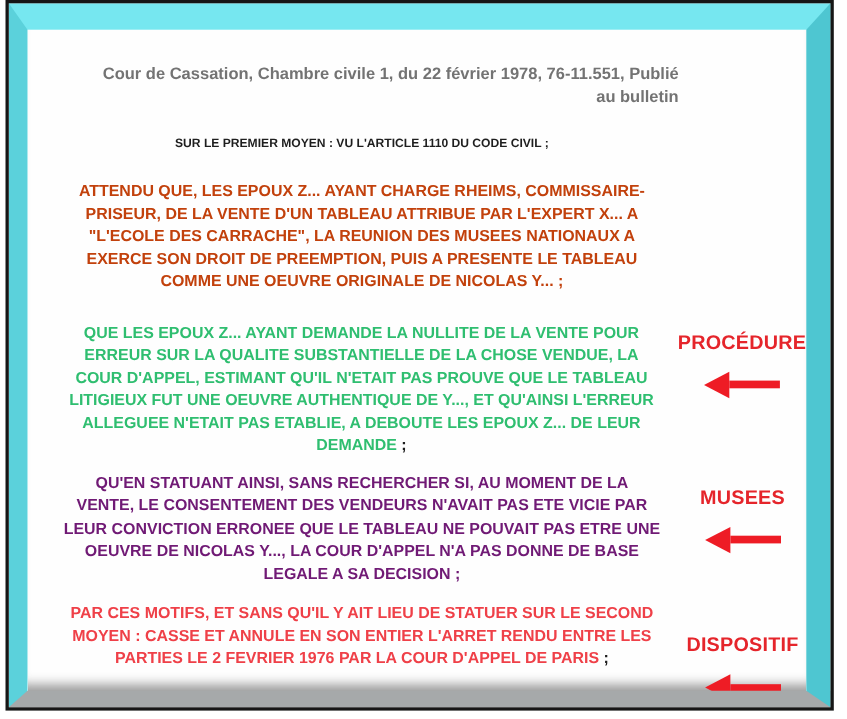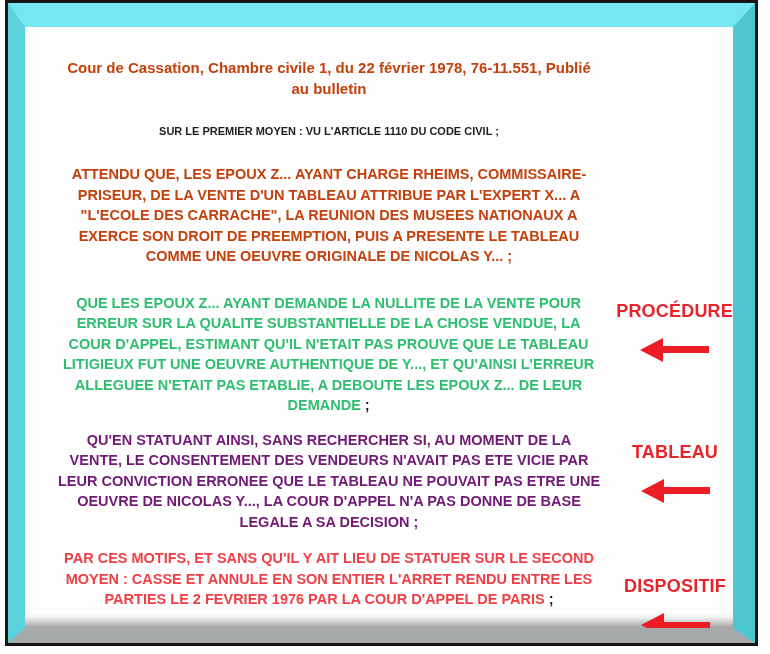--- a/index.html
+++ b/index.html
@@ -30,25 +30,25 @@
     position: relative;
     width: 100%;
     height: 100%;
     overflow: hidden;
   }
   .title {
     margin: 30px 0 0 0;
     width: 592px;
     padding-left: 16px;
     box-sizing: border-box;
-    text-align: center;
+    text-align: right;
     font-size: 15px;
     font-weight: bold;
     line-height: 21px;
-    color: #c2410c;
+    color: #737373;
     white-space: pre-line;
   }
   .moyen {
     margin: 22px 0 0 0;
     width: 592px;
     padding-left: 16px;
     box-sizing: border-box;
     text-align: center;
     font-size: 11px;
     font-weight: bold;
@@ -146,21 +146,21 @@
       </div>
     </div>
 
     <div class="section sec-2">
       <p class="sec-text c-black"><span>QU'EN STATUANT AINSI, SANS RECHERCHER SI, AU MOMENT DE LA
 VENTE, LE CONSENTEMENT DES VENDEURS N'AVAIT PAS ETE VICIE PAR
 LEUR CONVICTION ERRONEE QUE LE TABLEAU NE POUVAIT PAS ETRE UNE
 OEUVRE DE NICOLAS Y..., LA COUR D'APPEL N'A PAS DONNE DE BASE
 LEGALE A SA DECISION ;</span></p>
       <div class="label-col">
-        <div class="sec-label">TABLEAU</div>
+        <div class="sec-label">MUSEES</div>
         <div class="arrow">
           <div class="arrow-head"></div>
           <div class="arrow-shaft"></div>
         </div>
       </div>
     </div>
 
     <div class="section sec-3">
       <p class="sec-text c-red2"><span>PAR CES MOTIFS, ET SANS QU'IL Y AIT LIEU DE STATUER SUR LE SECOND
 MOYEN : CASSE ET ANNULE EN SON ENTIER L'ARRET RENDU ENTRE LES

